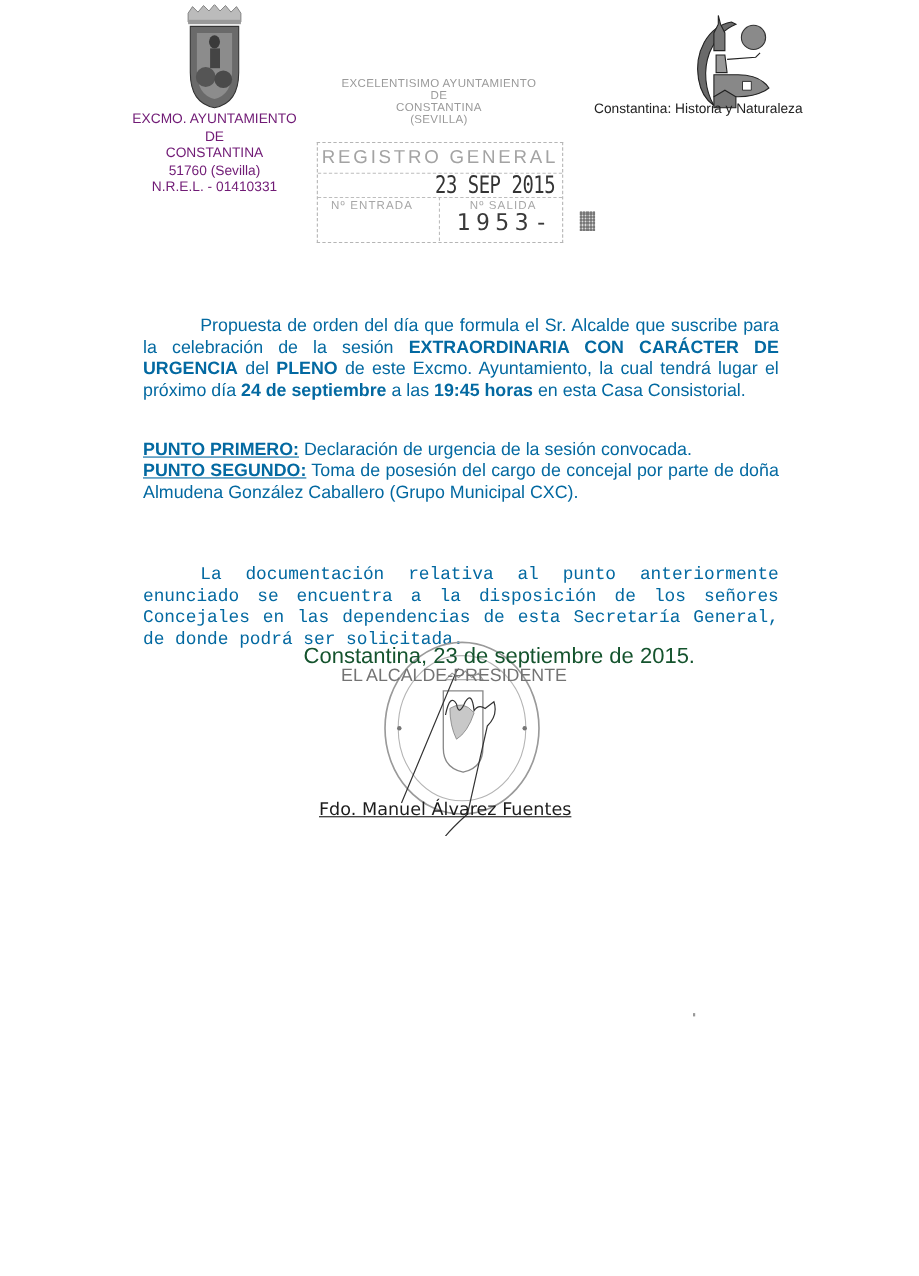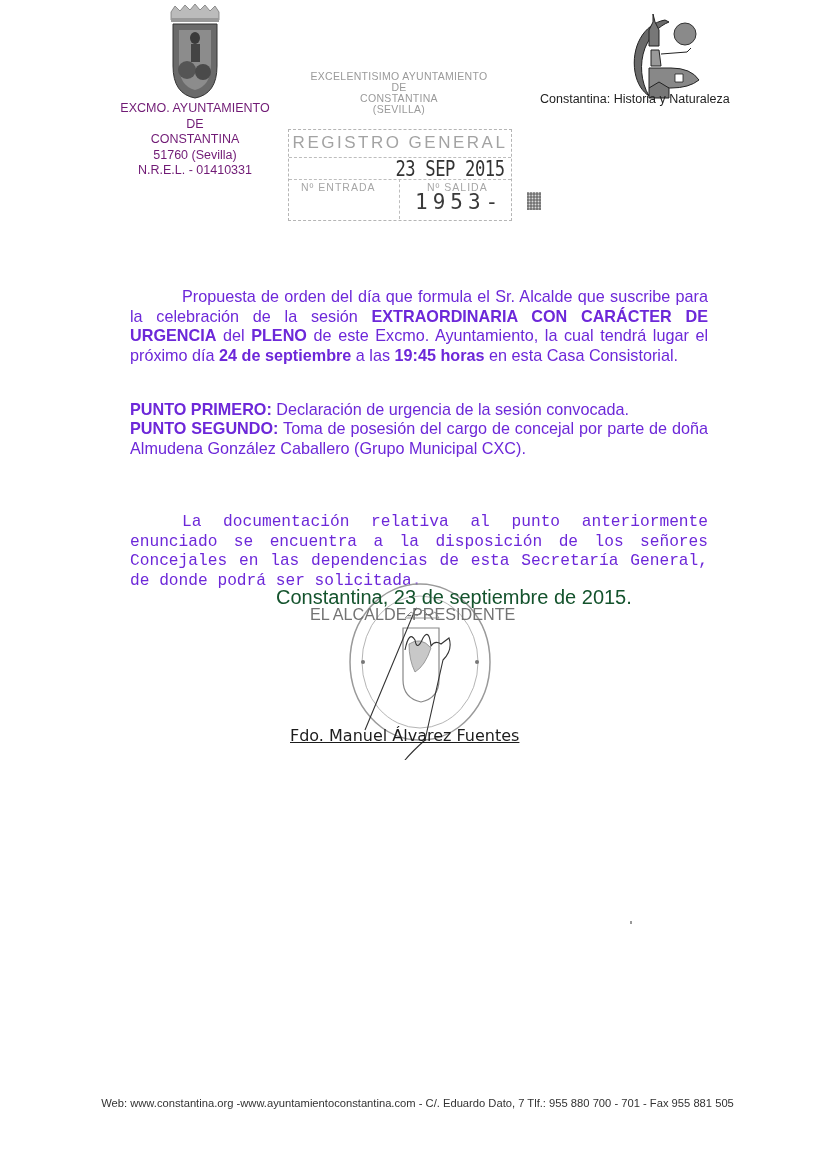--- a/index.html
+++ b/index.html
@@ -34,25 +34,25 @@
         background: repeating-linear-gradient(90deg,#777 0 2px,#ddd 2px 3px),
                     repeating-linear-gradient(0deg,#888 0 2px,#eee 2px 3px);
         opacity: 0.7; background-blend-mode: multiply; }
 
   
   .logo-right { left: 625px; top: 12px; width: 80px; height: 88px; }
   .tagline { left: 540px; top: 92px; font-size: 12.5px; color: #222; }
 
   
   .body-text { left: 130px; width: 578px; font-size: 16.2px; line-height: 19.5px;
-               text-align: justify; color: #6d28d9; }
+               text-align: justify; color: #0369a1; }
   .p1 { top: 287px; }
   .indent { display: inline-block; width: 52px; }
   .b { font-weight: bold; }
-  .u { font-weight: bold; margin-top: 44px; }
+  .u { text-decoration: underline; font-weight: bold; margin-top: 44px; }
   .pp1 { top: 400px; }
   .pp2 { top: 419px; }
   .p3 { top: 513px; font-family: Liberation Mono, monospace; }
 
   
   .place-date { left: 276px; top: 586px; font-size: 20px; color: #14532d; text-align: center; }
   .sig-title { left: 310px; top: 605px; font-size: 16.2px; color: #737373; }
   .seal { left: 345px; top: 580px; width: 150px; height: 180px; }
   .signatory { left: 290px; top: 726px; font-family: "DejaVu Sans", sans-serif;
                font-size: 16px; color: #1c1c1c; text-decoration: underline; }
@@ -140,14 +140,13 @@
   <path d="M20 150 L70 30 L72 28" fill="none" stroke="#333" stroke-width="1.1"></path>
   <path d="M60 70 Q64 50 70 60 Q72 72 78 58 Q84 48 86 66 Q90 60 96 64 L104 58 Q108 70 98 80 L80 160 Q60 178 56 186" fill="none" stroke="#333" stroke-width="1.1"></path>
 </svg>
 <div class="abs place-date">Constantina, 23 de septiembre de 2015.</div>
 <div class="abs sig-title">EL ALCALDE-PRESIDENTE</div>
 <div class="abs signatory">Fdo. Manuel Álvarez Fuentes</div>
 
 <div class="abs speck"></div>
 
 <div class="abs footer">
-  <div>Web: www.constantina.org -www.ayuntamientoconstantina.com - C/. Eduardo Dato, 7 Tlf.: 955 880 700 - 701  -  Fax 955 881 505</div>
 </div>
 
 </body></html>

